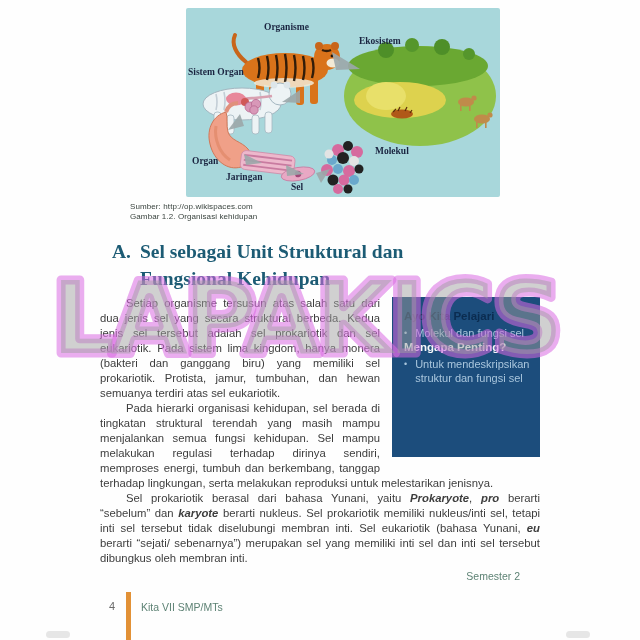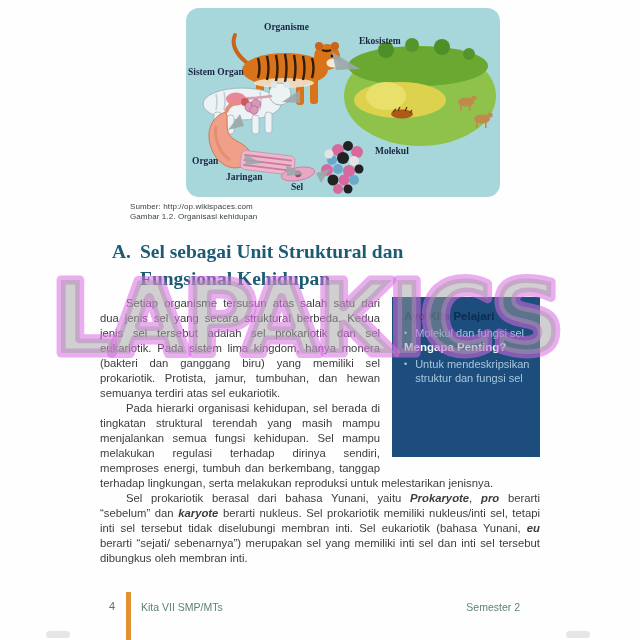--- a/index.html
+++ b/index.html
@@ -5,21 +5,21 @@
   :root{
     --info-box-bg:#1c4d7c; --accent-orange:#e29136; --heading-teal:#1c5b74;
     --watermark-pink:#d96ae2; --diagram-bg:#a8d7db; --footer-green:#5d8274;
   }
   *{margin:0;padding:0;box-sizing:border-box;}
   body{background:#e8e8e8;font-family:"Liberation Sans","DejaVu Sans",sans-serif;}
   .page{position:relative;width:640px;height:640px;background:#fefefe;overflow:hidden;}
 
   
   .diagram{position:absolute;left:186px;top:8px;width:314px;height:189px;
-    background:var(--diagram-bg,#a8d7db);border-radius:13px;}
+    background:var(--diagram-bg,#a8d7db);border-radius:2px;}
   .diagram svg{display:block;}
   .dg-label{font-family:"Liberation Serif","DejaVu Serif",serif;font-weight:bold;
     fill:#1a2440;font-size:9.5px;}
 
   
   .caption{position:absolute;left:130px;top:202px;font-size:8px;line-height:10px;
     color:#37413c;letter-spacing:0.1px;}
 
   
   .heading{position:absolute;left:112px;top:238px;display:flex;gap:9px;
@@ -40,21 +40,21 @@
   .info-box .box-title-light{color:#f4f7fa;font-weight:bold;font-size:11.5px;line-height:14px;}
   .box-item{display:flex;gap:8px;margin-top:3px;color:#a9c6dd;font-size:11px;line-height:14px;}
   .box-item .bullet{font-size:9px;line-height:14px;color:#a9c6dd;}
 
   
   .footer-num{position:absolute;left:109px;top:600px;font-size:11px;color:#6a6a6a;}
   .footer-bar{position:absolute;left:126px;top:592px;width:5px;height:48px;
     background:var(--accent-orange,#e29136);}
   .footer-left{position:absolute;left:141px;top:601px;font-size:10.5px;
     color:var(--footer-green,#5d8274);}
-  .footer-right{position:absolute;left:380px;top:601px;width:140px;text-align:right;
+  .footer-right{position:absolute;left:380px;top:570px;width:140px;text-align:right;
     font-size:10.5px;color:var(--footer-green,#5d8274);}
   .corner-smudge{position:absolute;height:7px;background:#c9c9c9;opacity:.45;border-radius:4px;}
 
   
   .watermark{position:absolute;left:50px;top:258px;pointer-events:none;z-index:50;}
   .watermark text{font-family:"DejaVu Sans","Liberation Sans",sans-serif;font-weight:bold;
     font-size:99px;letter-spacing:-4px;
     fill:#9f9f9f;fill-opacity:.48;
     stroke:var(--watermark-pink,#d96ae2);stroke-opacity:.55;stroke-width:9px;
     stroke-linejoin:round;paint-order:stroke;}

